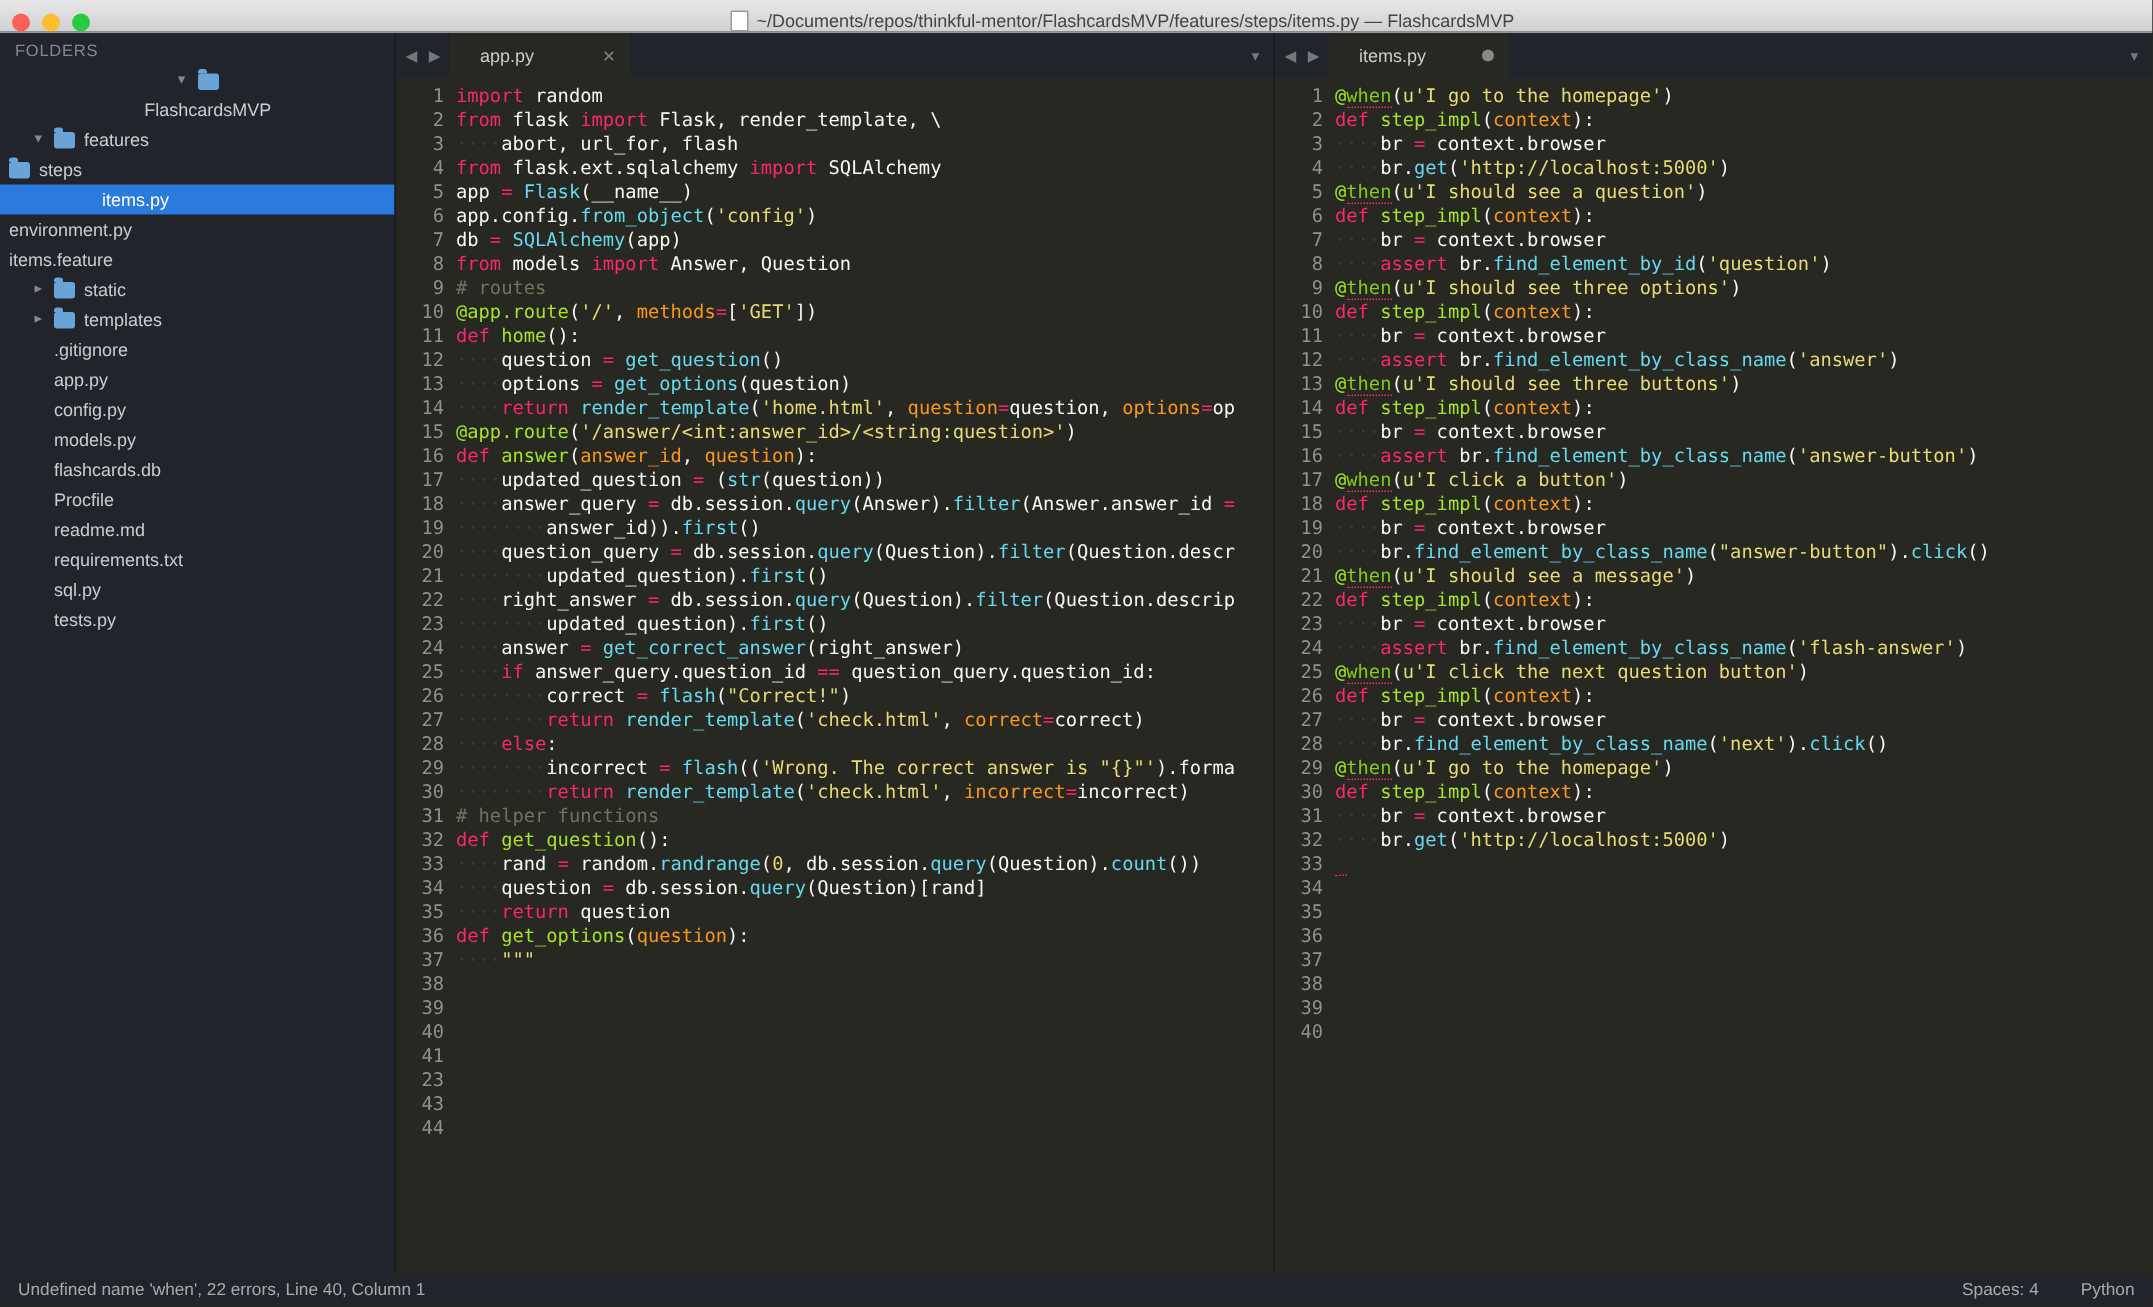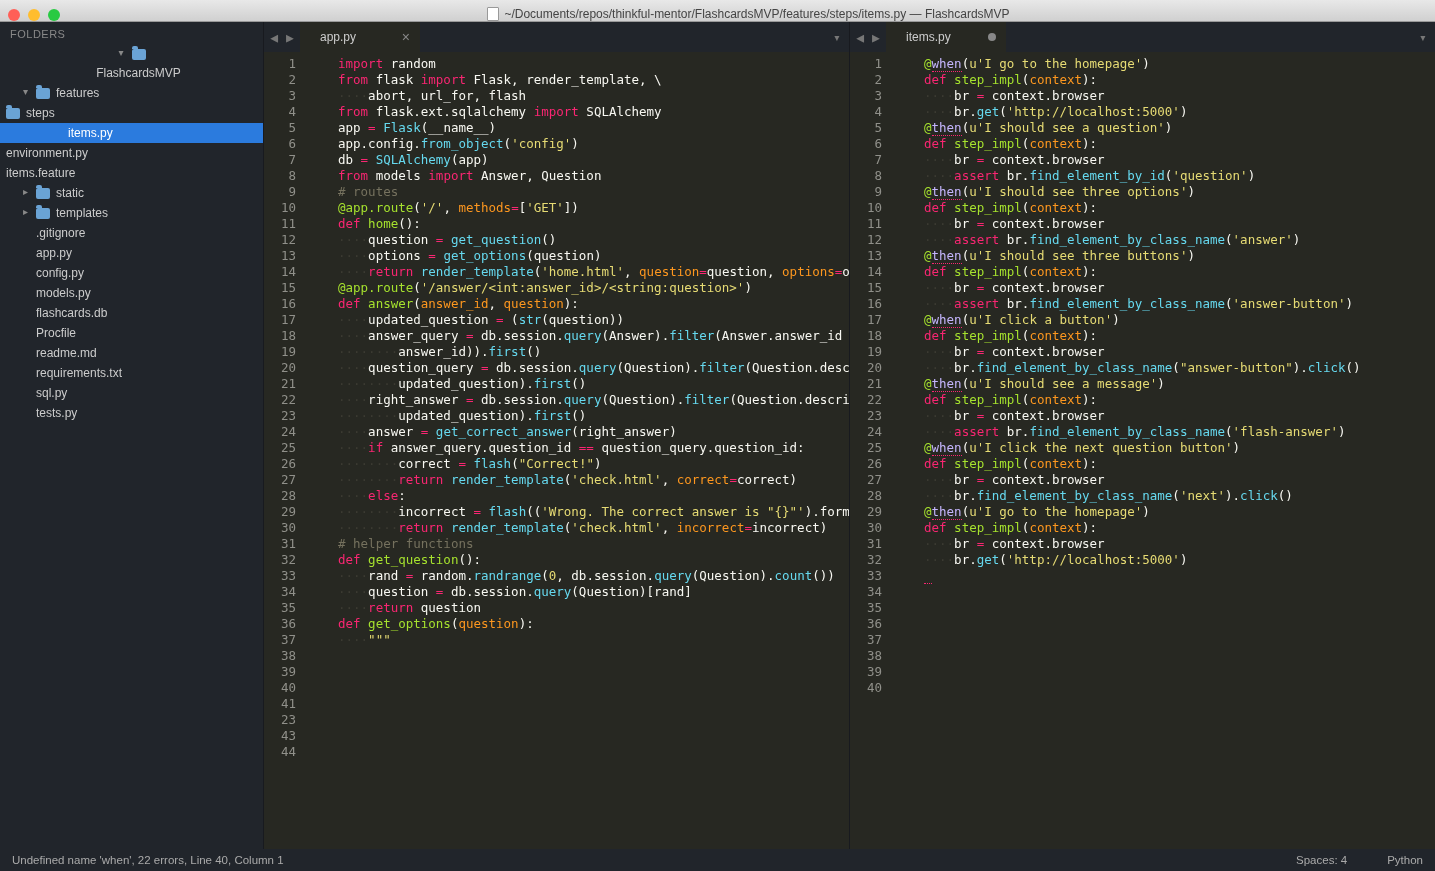--- a/index.html
+++ b/index.html
@@ -115,48 +115,48 @@
   width: 5px; height: 5px; background: #555; border-radius: 1px;
 }
 .gutter .err::before {
   content: ""; position: absolute; left: -14px; top: 4px;
   width: 8px; height: 8px; background: #d32f2f; border-radius: 50%;
 }
 .gutter .plus::before {
   content: "+"; position: absolute; left: -14px; top: 0; color: #7a7; font-weight: bold;
 }
 .code {
-  flex: 1; padding: 4px 0; font-size: 12.5px; line-height: 1.28; white-space: pre; overflow: hidden; margin-left: 34px;
+  flex: 1; padding: 4px 0; font-size: 12.5px; line-height: 1.28; white-space: pre; overflow: hidden;
 }
 .code .ln { display: block; }
 
 .kw { color: #f92672; } 
 .nm { color: #a6e22e; } 
 .fn { color: #66d9ef; } 
 .st { color: #e6db74; } 
 .cm { color: #75715e; } 
 .op { color: #f92672; }
 .pr { color: #fd971f; } 
-.dc { color: #c4b5fd; } 
+.dc { color: #84cc16; } 
 .at { color: #a6e22e; }
 .ws { color: #3b3a32; }
 .und { border-bottom: 1px dotted #f92672; }
 
 .statusbar {
   height: 22px;
   background: #21252b;
   color: #aaa;
   display: flex;
   align-items: center;
   padding: 0 12px;
   font-family: -apple-system, sans-serif;
   font-size: 11.5px;
 }
 .statusbar .spacer { flex: 1; }
-.statusbar .seg { margin-left: 40px; }
+.statusbar .seg { margin-left: 28px; }
 </style>
 </head>
 <body>
 
 <div class="titlebar">
   <div class="traffic-lights">
     <div class="traffic-light tl-red"></div>
     <div class="traffic-light tl-yellow"></div>
     <div class="traffic-light tl-green"></div>
   </div>

